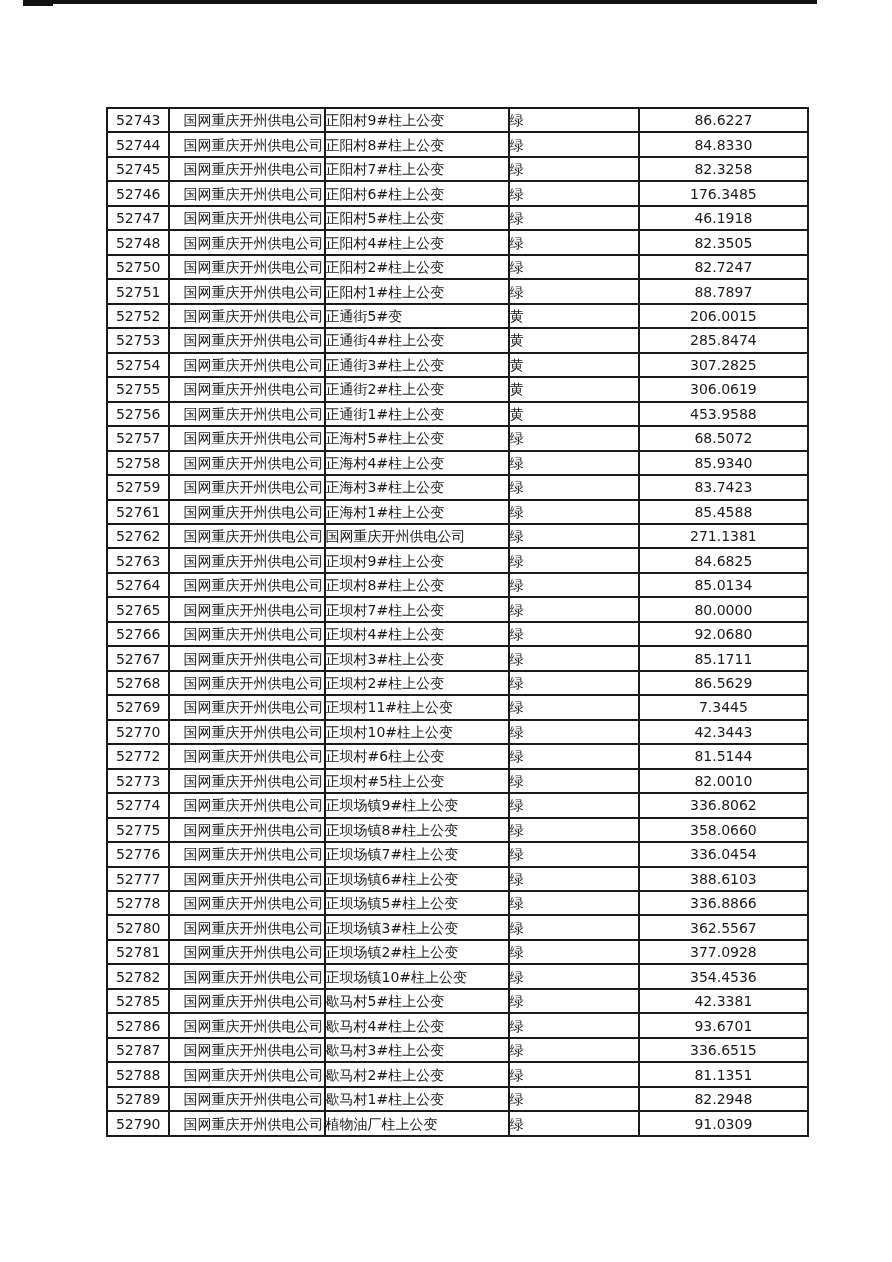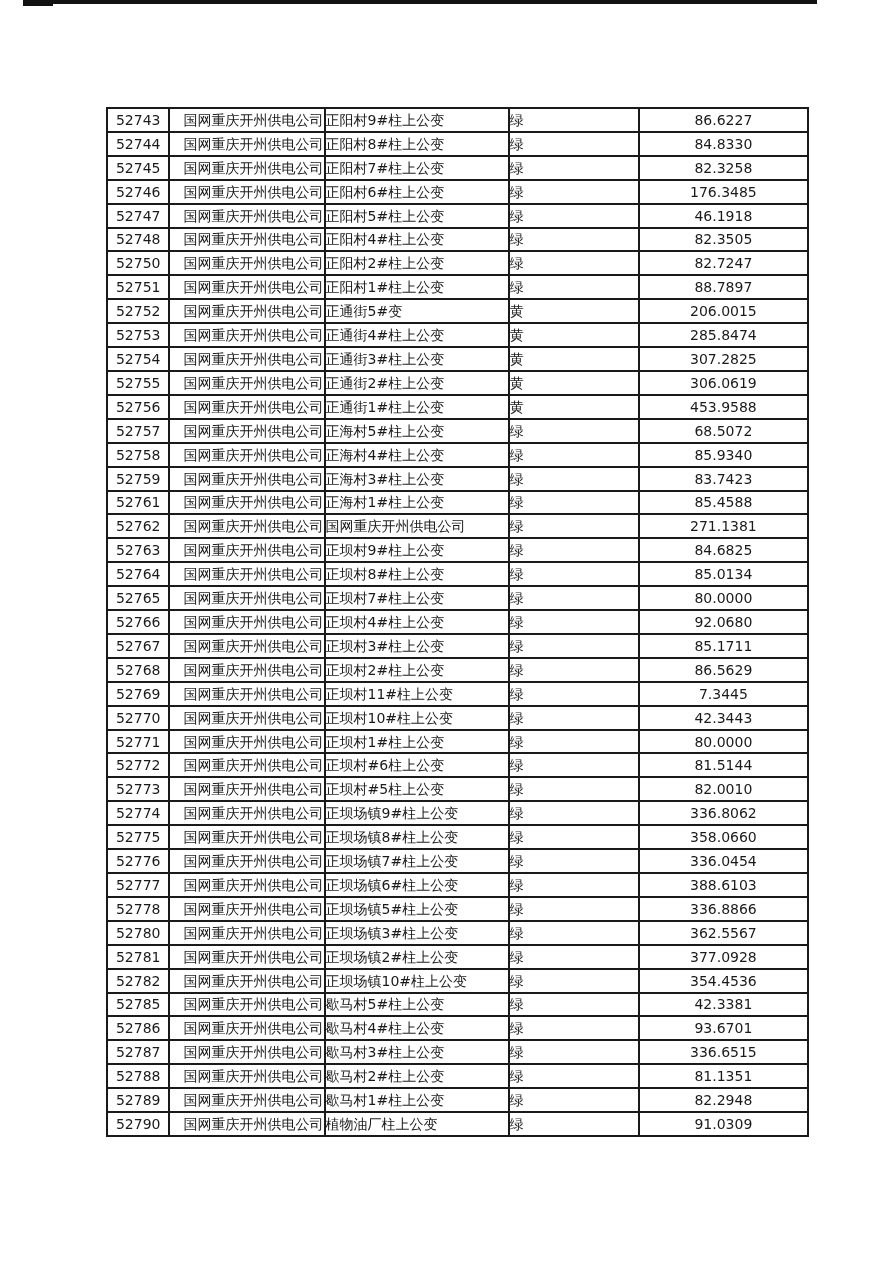--- a/index.html
+++ b/index.html
@@ -241,27 +241,20 @@
           <td class="col-value">7.3445</td>
         </tr>
         <tr>
           <td class="col-id">52770</td>
           <td class="col-company">国网重庆开州供电公司</td>
           <td class="col-transformer">正坝村10#柱上公变</td>
           <td class="col-status">绿</td>
           <td class="col-value">42.3443</td>
         </tr>
         <tr>
-          <td class="col-id">52771</td>
-          <td class="col-company">国网重庆开州供电公司</td>
-          <td class="col-transformer">正坝村1#柱上公变</td>
-          <td class="col-status">绿</td>
-          <td class="col-value">80.0000</td>
-        </tr>
-        <tr>
           <td class="col-id">52772</td>
           <td class="col-company">国网重庆开州供电公司</td>
           <td class="col-transformer">正坝村#6柱上公变</td>
           <td class="col-status">绿</td>
           <td class="col-value">81.5144</td>
         </tr>
         <tr>
           <td class="col-id">52773</td>
           <td class="col-company">国网重庆开州供电公司</td>
           <td class="col-transformer">正坝村#5柱上公变</td>

